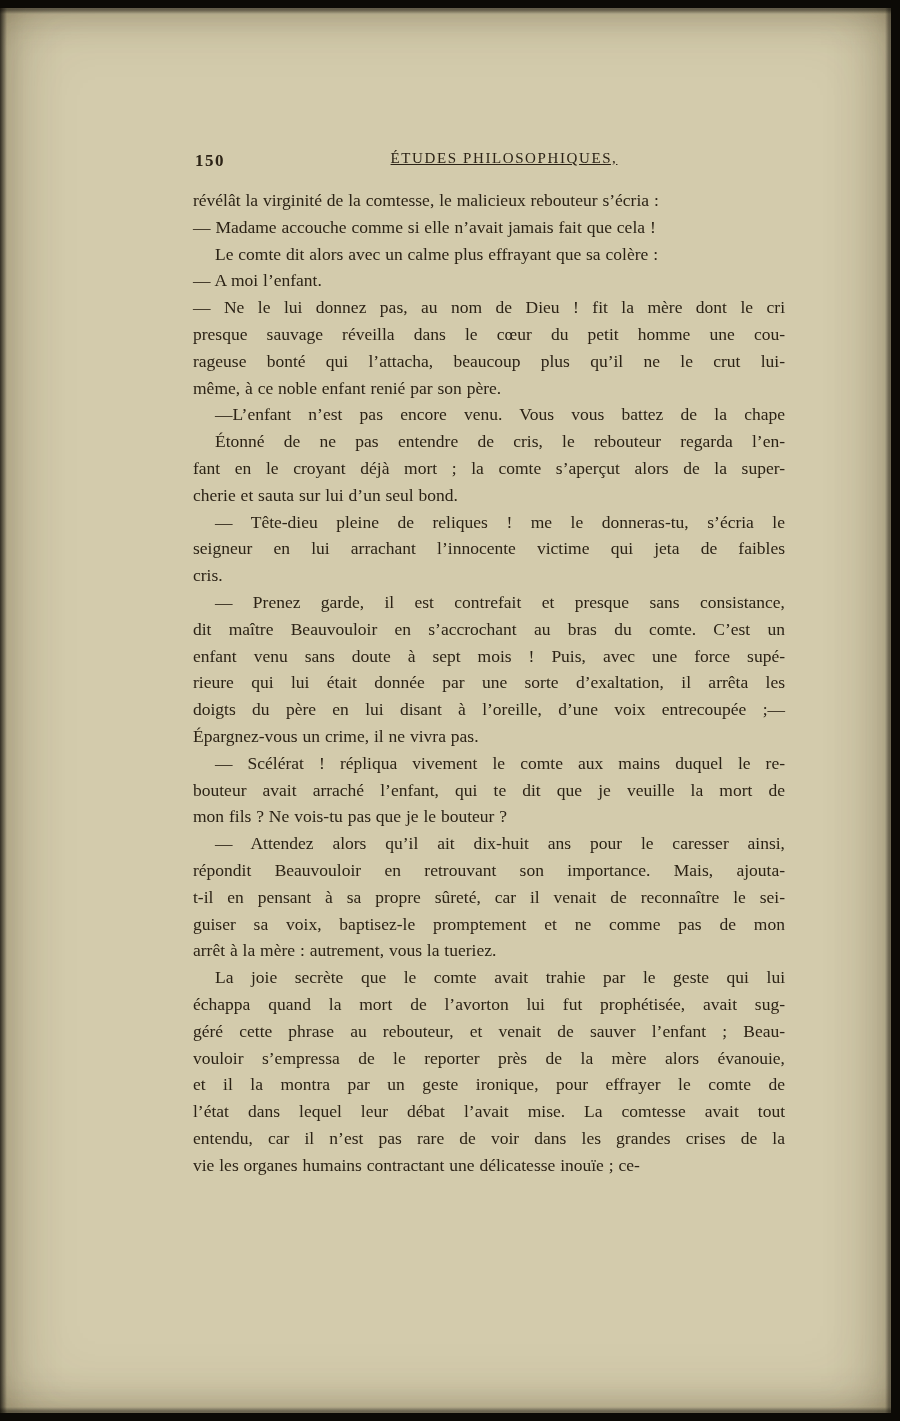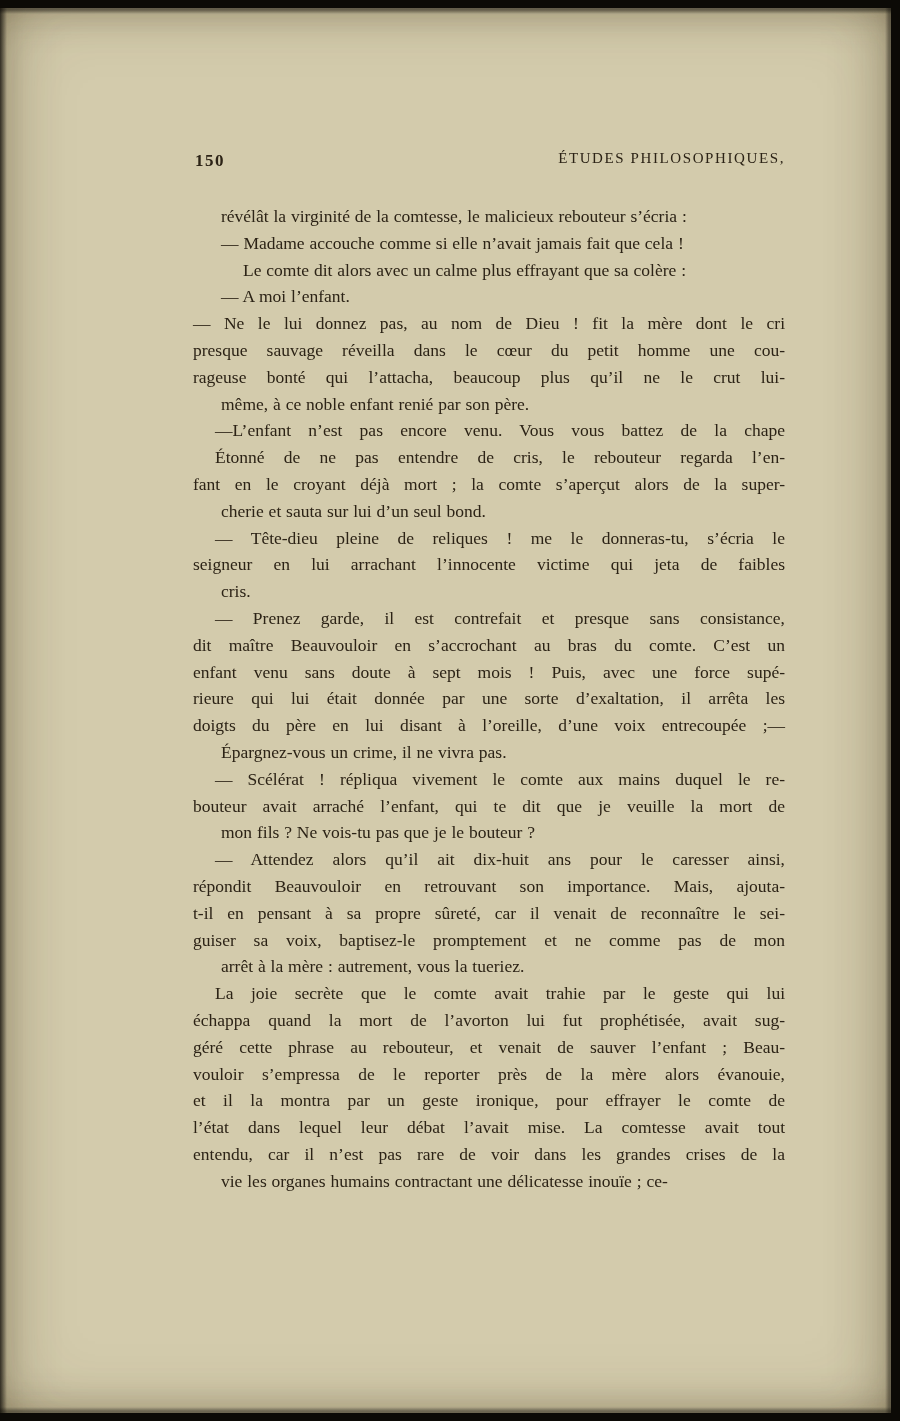--- a/index.html
+++ b/index.html
@@ -28,39 +28,40 @@
   .edge.right{right:0;top:0;width:15px;height:100%;
     background:linear-gradient(to left,var(--edge) 0 9px,rgba(12,10,6,.40) 9px 11px,rgba(12,10,6,0) 15px);}
   .edge.bottom{left:0;bottom:0;width:100%;height:14px;
     background:linear-gradient(to top,var(--edge) 0 8px,rgba(12,10,6,.40) 8px 10px,rgba(12,10,6,0) 14px);}
   .edge.left{left:0;top:0;width:7px;height:100%;
     background:linear-gradient(to right,rgba(12,10,6,.75),rgba(12,10,6,0));}
 
   .content{
     position:absolute;left:193px;top:150px;width:592px;z-index:2;
   }
-  .header{position:relative;height:24px;margin-bottom:29px;}
+  .header{position:relative;height:24px;margin-bottom:13px;}
   .page-number{
     position:absolute;left:2px;top:1px;
     font-size:17px;font-weight:bold;letter-spacing:1.5px;
   }
   .running-title{
-    display:block;text-align:right;
+    display:block;text-align:center;
     font-size:15px;letter-spacing:1.6px;
     padding-left:30px;
+    text-decoration:underline;
   }
   .text-block{width:592px;}
   .line{
     font-size:17.5px;
     line-height:26.8px;
     text-align:justify;
     text-align-last:justify;
     word-spacing:.5px;
   }
-  .line.end{text-align-last:left;margin-left:28px;}
+  .line.end{text-align-last:left;}
   .line.indent{text-indent:22px;}
 </style>
 </head>
 <body>
 
 <div class="scan">
   <div class="edge top"></div>
   <div class="edge right"></div>
   <div class="edge bottom"></div>
   <div class="edge left"></div>

